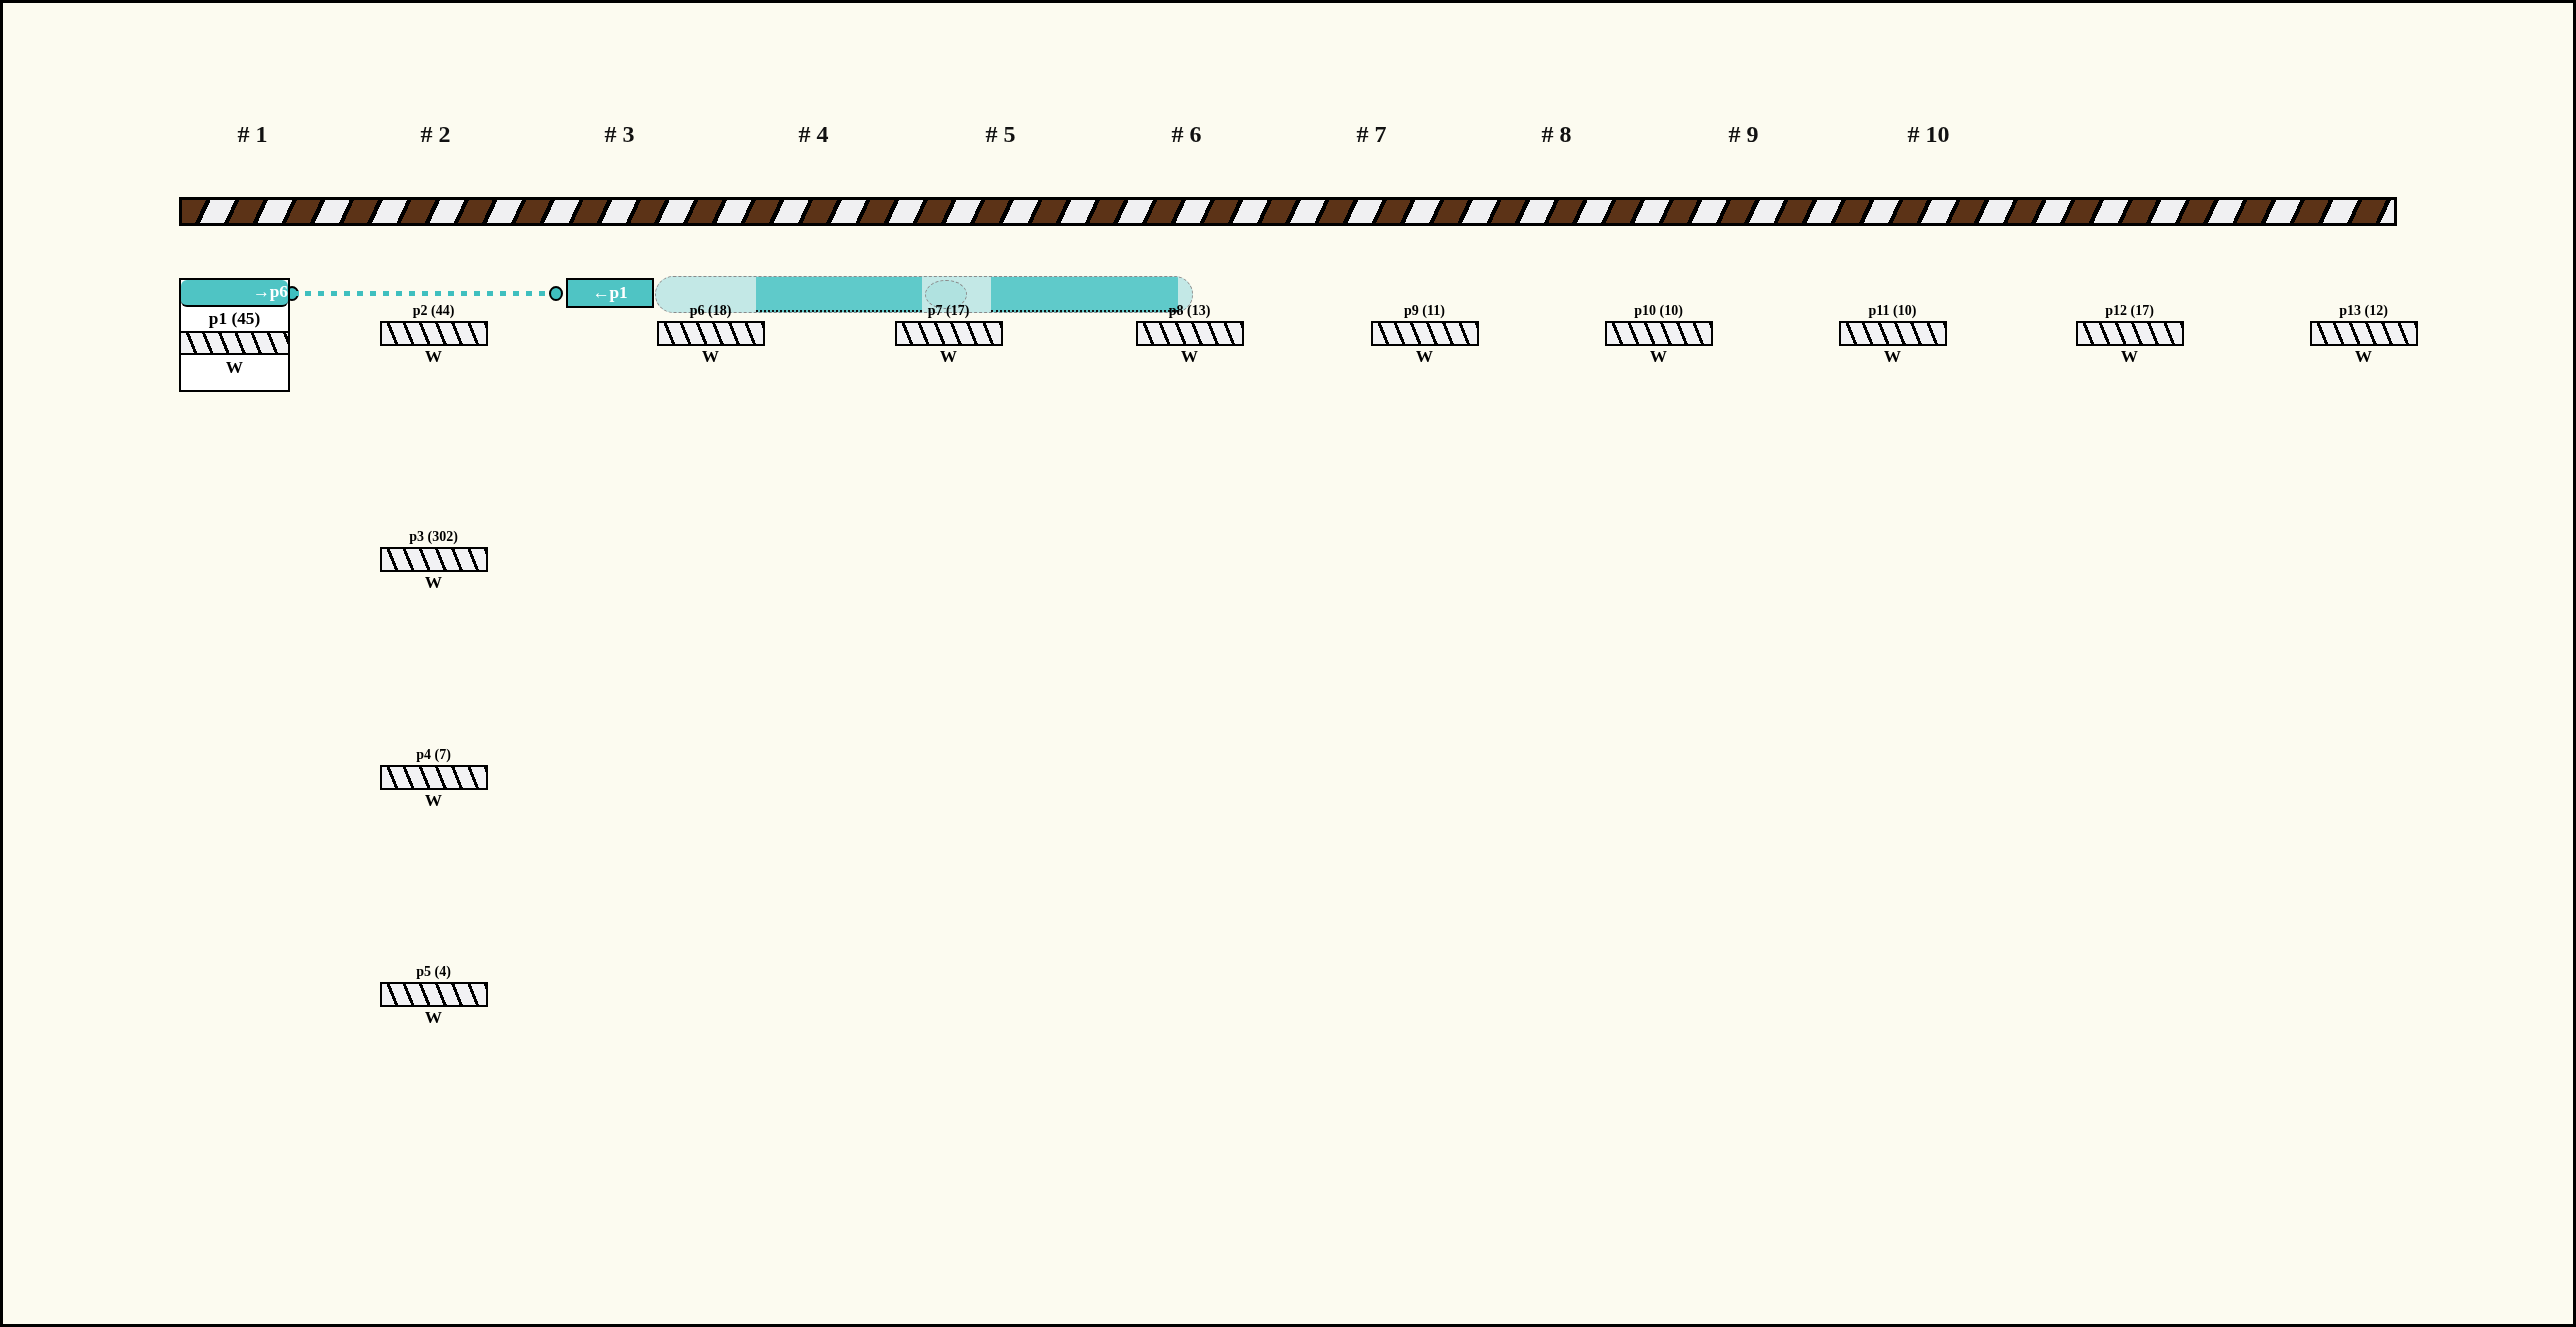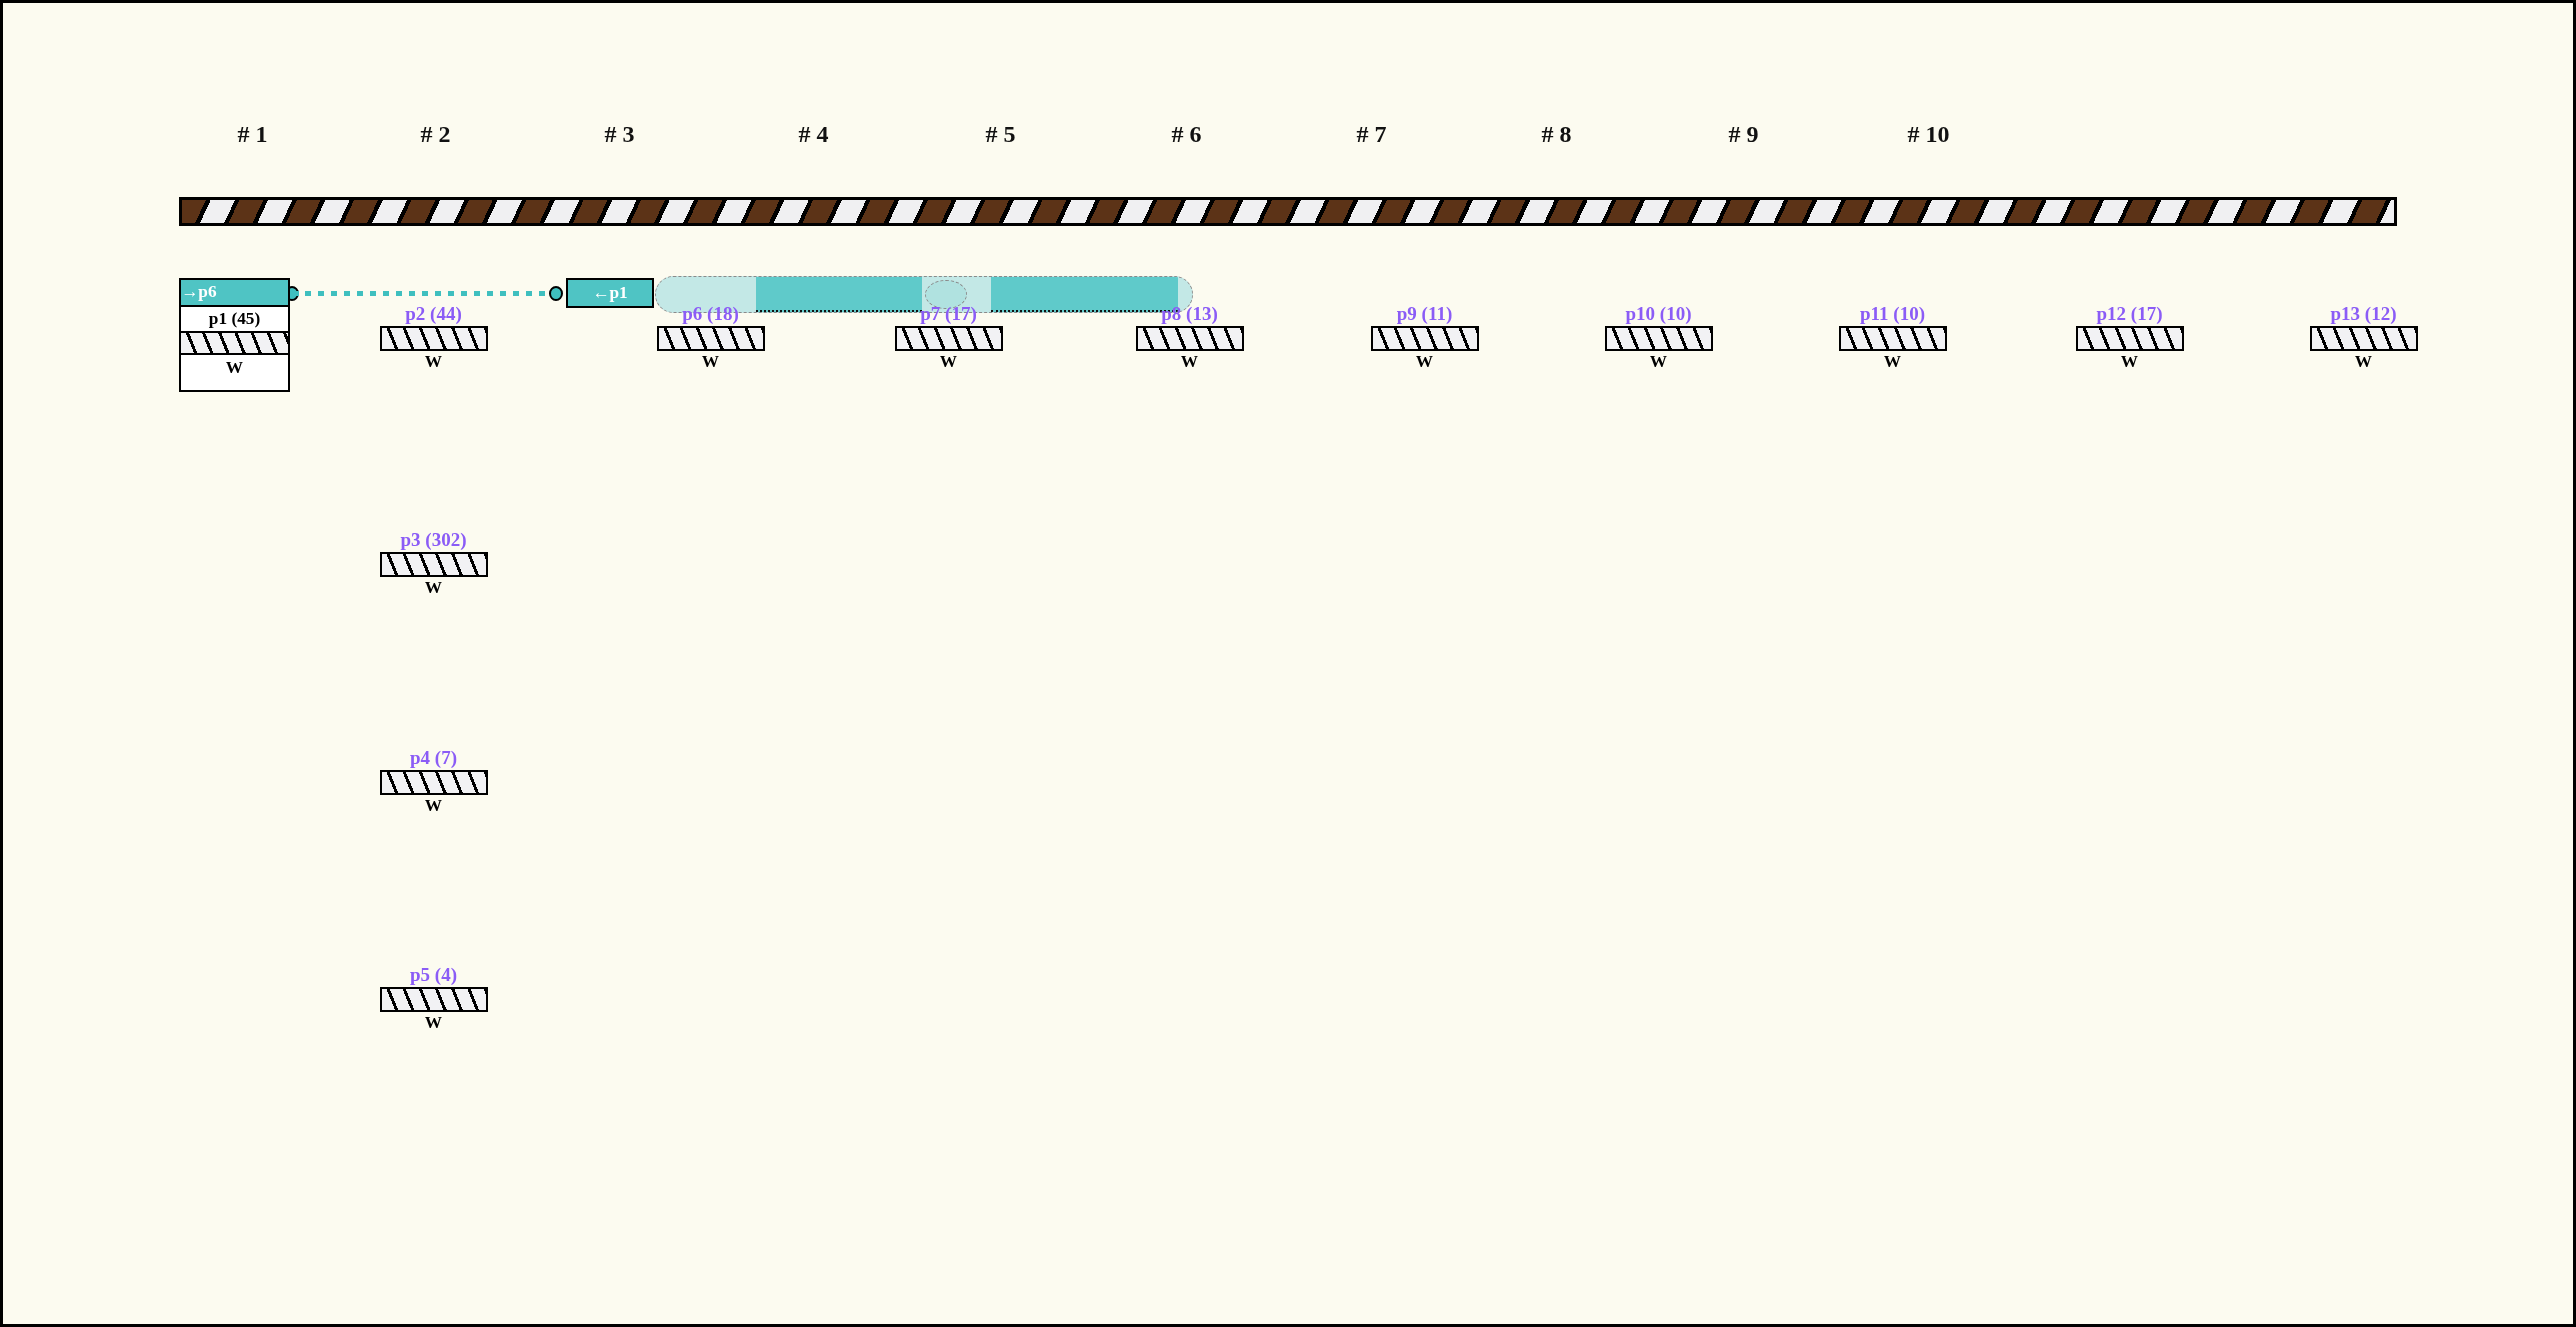--- a/index.html
+++ b/index.html
@@ -109,23 +109,23 @@
   }
 
   
   .pendant{
     position:absolute;
     width:141px;
     text-align:center;
   }
   .p-label{
     font-family:"Liberation Serif", serif;
-    font-size:19px;
-    font-weight:700;
-    color:#8b5cf6;
+    font-size:14px;
+    font-weight:700;
+    color:#000000;
     line-height:1.05;
     white-space:nowrap;
   }
   .p-bar{
     margin:2.2px auto 0 auto;
     width:108px;height:25px;
     box-sizing:border-box;
     border:2.2px solid #000;
     background:
       repeating-linear-gradient(
@@ -151,24 +151,25 @@
     box-sizing:border-box;
     border:2.7px solid #000;
     background:#FFFFFF;
   }
   #p1-badge{
     background:#4FC4C4;
     color:#FFFFFF;
     font-family:"Liberation Serif", serif;
     font-size:17.3px;
     font-weight:700;
-    text-align:left;
+    text-align:right;
     padding:2.2px 0 3.2px 0;
     border-bottom:2.7px solid #000;
     white-space:nowrap;
+    border-radius:6px;
   }
   #p1-name{
     font-family:"Liberation Serif", serif;
     font-size:17.3px;
     font-weight:700;
     text-align:center;
     color:#000;
     padding:1.6px 0 2.2px 0;
   }
   #p1-bar{

